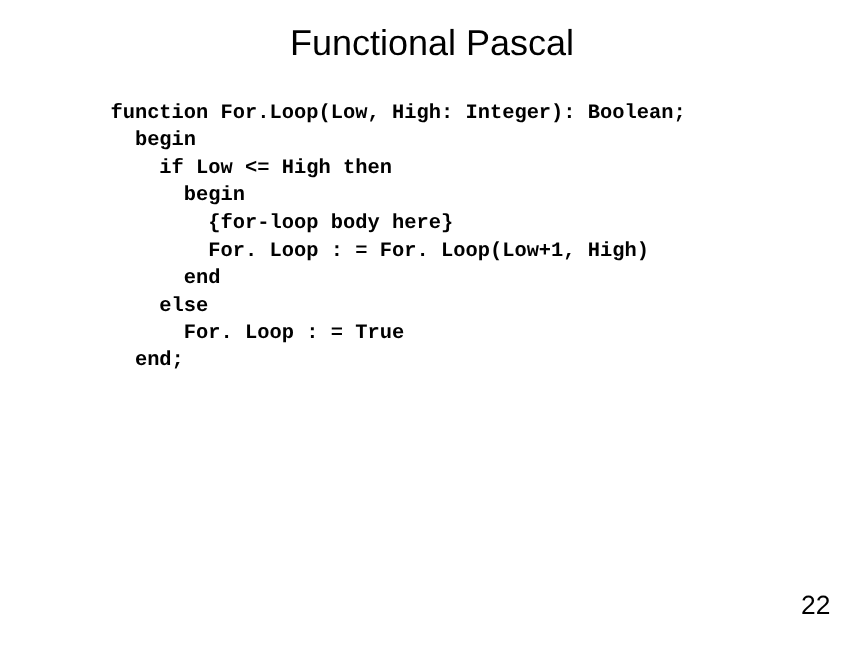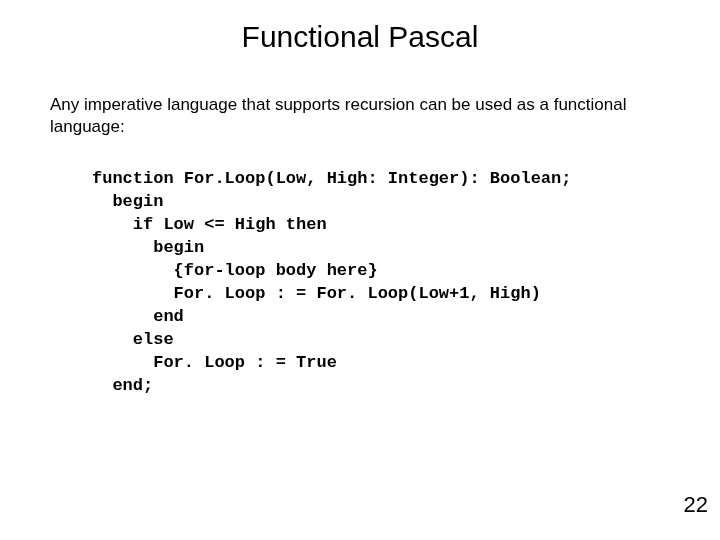--- a/index.html
+++ b/index.html
@@ -34,32 +34,31 @@
   .code {
     font-family: "Courier New", Courier, monospace;
     font-weight: bold;
     font-size: 17px;
     white-space: pre;
     margin: 30px 0 0 92px;
     line-height: 1.35;
   }
   .pagenum {
     position: absolute;
-    right: 12px;
+    right: 28px;
     bottom: 22px;
     font-size: 22px;
     font-family: Verdana, Geneva, sans-serif;
   }
 </style>
 </head>
 <body>
 
 <div class="slide">
   <div class="title">Functional Pascal</div>
-  <div class="intro">Any imperative language that supports recursion can be used as a functional language:</div>
   <div class="code">function For.Loop(Low, High: Integer): Boolean;
   begin
     if Low &lt;= High then
       begin
         {for-loop body here}
         For. Loop : = For. Loop(Low+1, High)
       end
     else
       For. Loop : = True
   end;</div>

